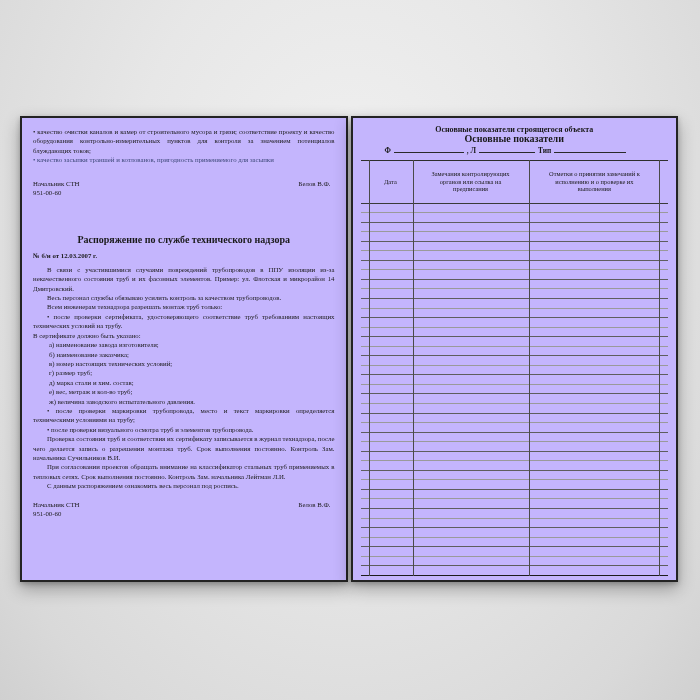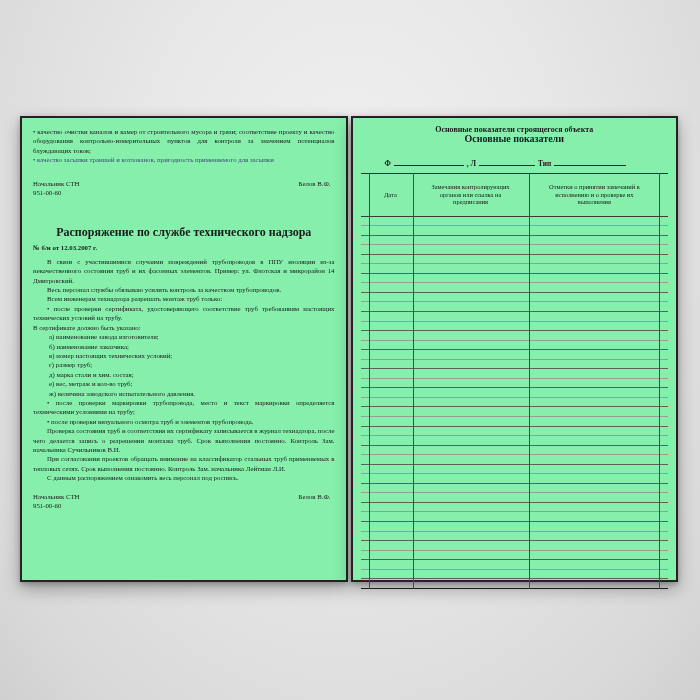--- a/index.html
+++ b/index.html
@@ -4,41 +4,41 @@
 <style>
   html,body{margin:0;padding:0;}
   body{
     width:700px;height:700px;position:relative;overflow:hidden;
     background:radial-gradient(ellipse at 50% 32%, #f1f1f1 0%, #e7e7e7 45%, #d9d9d9 85%, #d0d0d0 100%);
     font-family:"Liberation Serif", serif;color:#1a1a1a;
     -webkit-font-smoothing:antialiased;
   }
   .spread{position:absolute;left:20px;top:116px;width:658px;height:466px;display:flex;gap:3px;}
   .page{
-    flex:1;background:#86efac;border:2px solid #232323;box-sizing:border-box;position:relative;
+    flex:1;background:#c4b5fd;border:2px solid #232323;box-sizing:border-box;position:relative;
     box-shadow:0 7px 16px rgba(0,0,0,.30), 0 2px 5px rgba(0,0,0,.22);
   }
   .inner{padding:9px 11px 0 11px;}
   
   p.para{margin:0;font-size:6.8px;line-height:9.4px;text-align:justify;}
   .indent{text-indent:14px;}
   .letter{padding-left:16px;text-align:left;}
   .flush{text-indent:0;}
   .bullet-flush{text-indent:0;}
   .sig{display:flex;justify-content:space-between;font-size:6.8px;line-height:9.4px;padding-right:4px;}
   .sig-top{margin-top:14px;}
   .sig-bottom{margin-top:9px;}
   .phone{font-size:6.8px;line-height:9.4px;}
-  .doc-title{text-align:center;font-weight:bold;font-size:12px;line-height:10px;margin-top:30px;}
+  .doc-title{text-align:center;font-weight:bold;font-size:10px;line-height:10px;margin-top:38px;}
   .doc-num{font-weight:bold;font-size:6.8px;line-height:9.4px;margin-top:6px;margin-bottom:4px;}
   
   .page-right .inner{padding:7px 8px 0 8px;}
   .r-title{text-align:center;font-weight:bold;font-size:8px;line-height:9.5px;}
   .r-subtitle{text-align:center;font-weight:bold;font-size:10px;line-height:8px;}
-  .fields{font-size:7.4px;font-weight:bold;line-height:10px;padding-left:24px;margin-top:14px;white-space:nowrap;}
+  .fields{font-size:7.4px;font-weight:bold;line-height:10px;padding-left:24px;margin-top:1px;white-space:nowrap;}
   .blank{display:inline-block;border-bottom:1px solid #2a2a2a;height:8px;margin:0 3px;}
   .b1{width:70px;}.b2{width:56px;}.b3{width:72px;}
   .tablewrap{position:relative;margin-top:4px;}
   .thead{display:flex;height:44px;border-top:1.5px solid #2e2e2e;border-bottom:1px solid #3a3a3a;box-sizing:border-box;padding:0 8px;}
   .thead .c{display:flex;align-items:center;justify-content:center;text-align:center;font-size:6.4px;line-height:7.8px;box-sizing:border-box;}
   .c0{width:15%;padding:2px 4px;}
   .c1{width:40%;padding:2px 10px;}
   .c2{width:45%;padding:2px 16px;}
   .trow{height:9.55px;border-bottom:1px solid #9a9a9a;box-sizing:border-box;}
   .trow.alt{border-bottom-color:#5e5e5e;}

